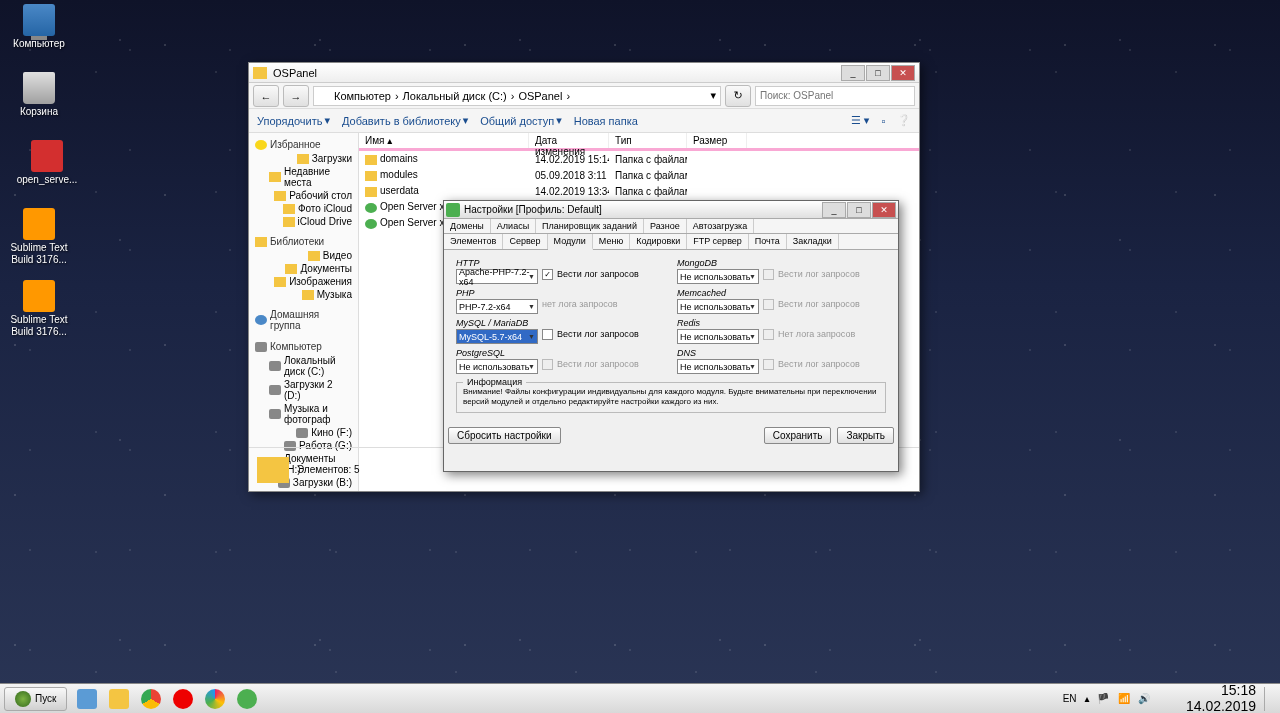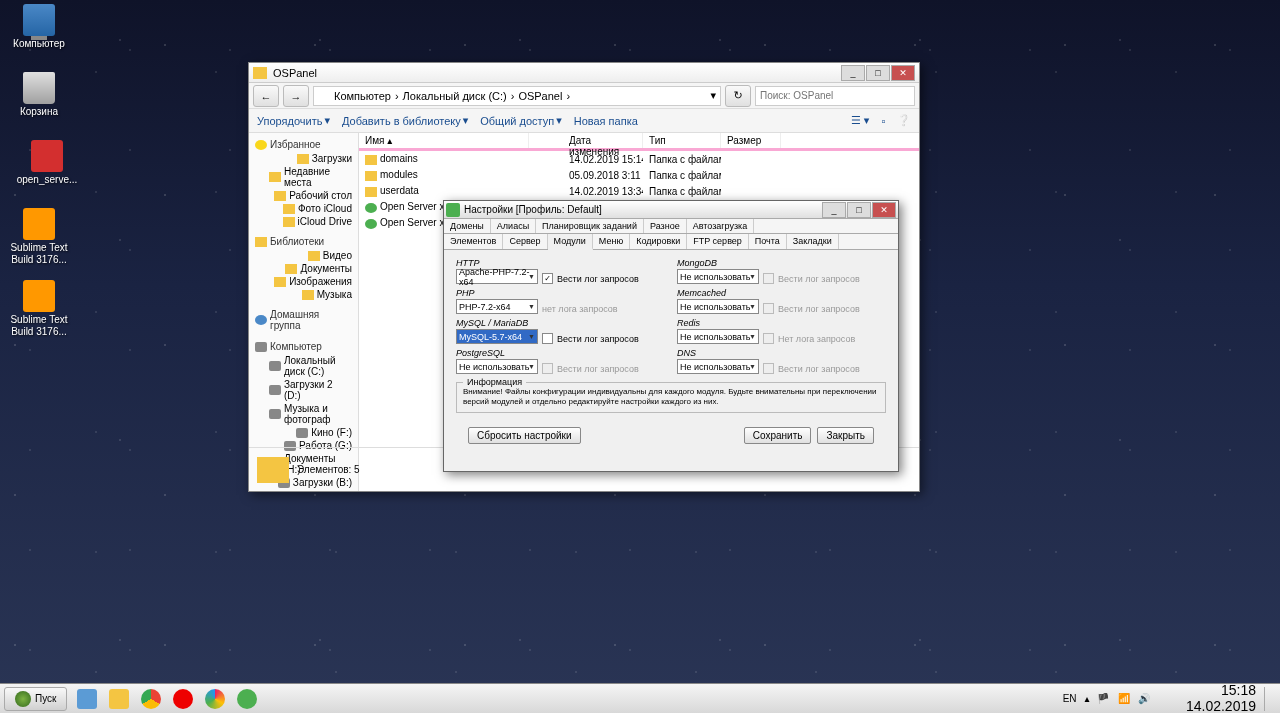--- a/index.html
+++ b/index.html
@@ -40,21 +40,21 @@
 .tree-item { font-size: 10px; padding: 1px 4px 1px 18px; display: flex; align-items: center; gap: 3px; cursor: pointer; justify-content: flex-end; }
 .mini-icon { width: 12px; height: 10px; background: #f4c542; flex-shrink: 0; }
 .mini-icon.star { background: #f9d71c; border-radius: 50%; }
 .mini-icon.disk { background: #888; border-radius: 2px; }
 .mini-icon.net { background: #4a88c7; border-radius: 50%; }
 
 .file-list { flex: 1; background: #fff; }
 .list-header { display: flex; font-size: 10px; border-bottom: 3px solid #f9a8d4; height: 18px; }
 .list-header .col { padding: 2px 6px; border-right: 1px solid #eee; }
 .col-name { width: 170px; }
-.col-date { width: 80px; margin-left: 34px; }
+.col-date { width: 80px; }
 .col-type { width: 78px; }
 .col-size { width: 60px; }
 .file-row { display: flex; font-size: 10px; height: 16px; align-items: center; cursor: pointer; }
 .file-row .col { padding: 0 6px; white-space: nowrap; overflow: hidden; }
 .file-icon { width: 12px; height: 10px; background: #f4c542; margin-right: 3px; display: inline-block; vertical-align: middle; }
 .file-icon.exe { background: #4caf50; border-radius: 50%; }
 
 .statusbar { position: absolute; bottom: 0; left: 0; right: 0; height: 44px; border-top: 1px solid #ddd; padding: 4px 8px; font-size: 10px; display: flex; align-items: center; gap: 8px; }
 .statusbar .folder-big { width: 32px; height: 26px; background: #f4c542; }
 
@@ -63,35 +63,35 @@
 .settings-title .app-icon { width: 14px; height: 14px; background: #4caf50; border-radius: 2px; margin-right: 4px; }
 .settings-title .win-controls { margin-left: auto; }
 
 .tabs-row { display: flex; font-size: 9px; border-bottom: 1px solid #aaa; background: #f5f5f5; }
 .tab { padding: 2px 6px; border-right: 1px solid #ccc; cursor: pointer; }
 .tab.active { background: #f0f0f0; border-bottom: 2px solid #f0f0f0; margin-bottom: -1px; }
 
 .settings-body { padding: 8px 12px; display: grid; grid-template-columns: 1fr 1fr; gap: 4px 12px; }
 .field-group { }
 .field-label { font-size: 9px; margin-bottom: 1px; font-style: italic; }
-.field-row { display: flex; align-items: flex-end; gap: 4px; }
+.field-row { display: flex; align-items: flex-start; gap: 4px; }
 .dropdown { width: 82px; height: 15px; background: #fff; border: 1px solid #888; font-size: 9px; padding: 0 2px; display: flex; align-items: center; position: relative; }
 .dropdown.selected { background: #316ac5; color: #fff; }
 .dropdown::after { content: '▼'; position: absolute; right: 2px; font-size: 7px; color: #333; }
 .checkbox { width: 11px; height: 11px; border: 1px solid #888; background: #fff; cursor: pointer; display: inline-flex; align-items: center; justify-content: center; font-size: 8px; }
 .checkbox.checked::after { content: '✓'; }
 .checkbox.disabled { background: #eee; border-color: #bbb; }
 .check-label { font-size: 9px; }
 .check-label.disabled { color: #999; }
 
 .info-box { grid-column: 1 / -1; border: 1px solid #bbb; padding: 4px 6px; margin-top: 4px; position: relative; }
 .info-box .legend { position: absolute; top: -6px; left: 6px; background: #f0f0f0; padding: 0 4px; font-size: 9px; }
 .info-text { font-size: 8px; line-height: 1.3; }
 
-.settings-buttons { padding: 6px 24px; display: flex; gap: 20px; }
+.settings-buttons { padding: 6px 4px; display: flex; gap: 20px; }
 .btn { padding: 2px 8px; border: 1px solid #888; background: linear-gradient(#fff,#e0e0e0); font-size: 10px; cursor: pointer; border-radius: 2px; }
 .btn-group-right { margin-left: auto; display: flex; gap: 6px; }
 
 .taskbar { position: absolute; bottom: 0; left: 0; right: 0; height: 30px; background: linear-gradient(#f5f5f5, #d8d8d8); border-top: 1px solid #888; display: flex; align-items: center; z-index: 100; }
 .start-btn { height: 24px; padding: 0 10px; background: linear-gradient(#f9f9f9,#d0d0d0); border: 1px solid #aaa; border-radius: 3px; margin: 8px 4px; display: flex; align-items: center; gap: 4px; font-size: 10px; cursor: pointer; }
 .start-orb { width: 16px; height: 16px; background: radial-gradient(#7cb342, #33691e); border-radius: 50%; }
 .task-item { width: 28px; height: 24px; margin: 0 2px; display: flex; align-items: center; justify-content: center; cursor: pointer; border-radius: 2px; }
 .task-icon { width: 20px; height: 20px; border-radius: 3px; }
 .tray { margin-left: auto; display: flex; align-items: center; gap: 8px; padding: 0 8px; font-size: 10px; }
 .clock { text-align: right; line-height: 1.1; font-size: 14px; margin-left: 27px; }

